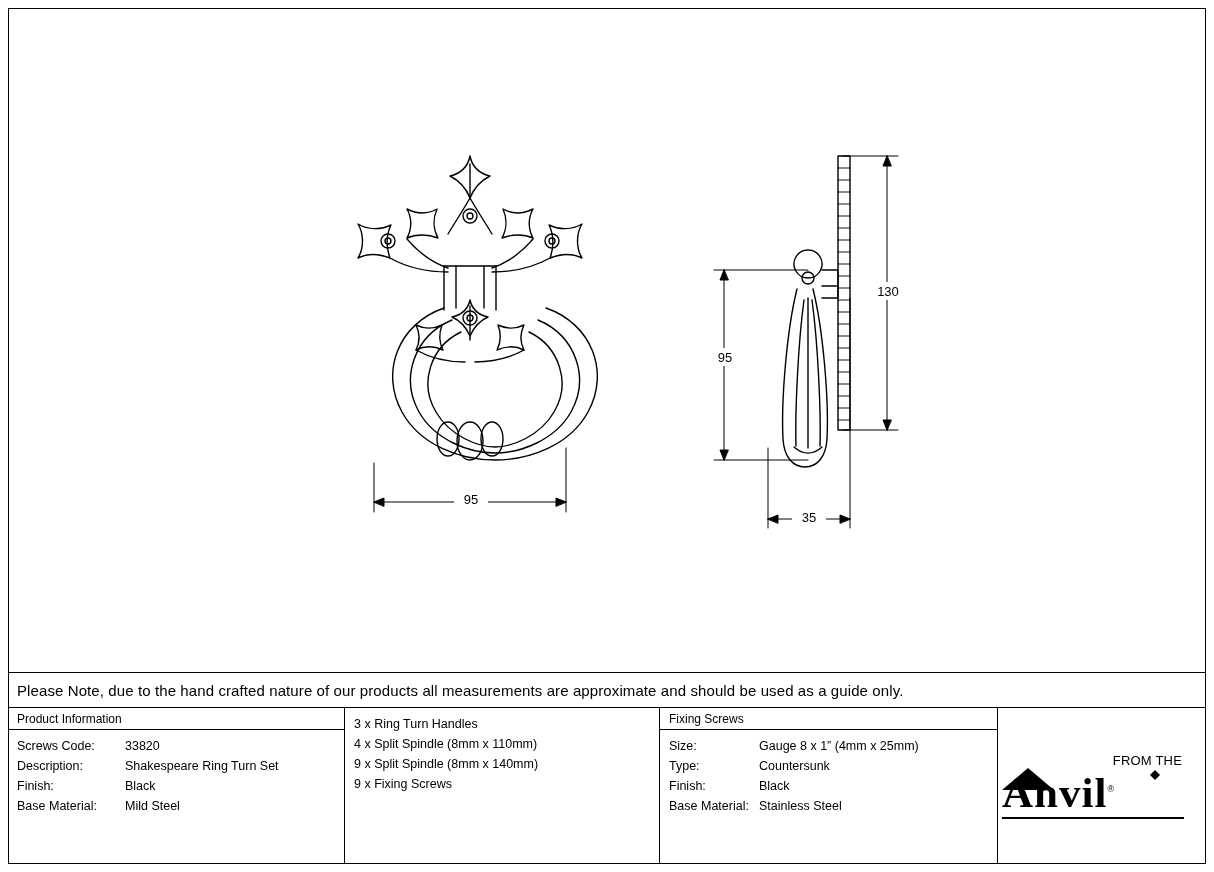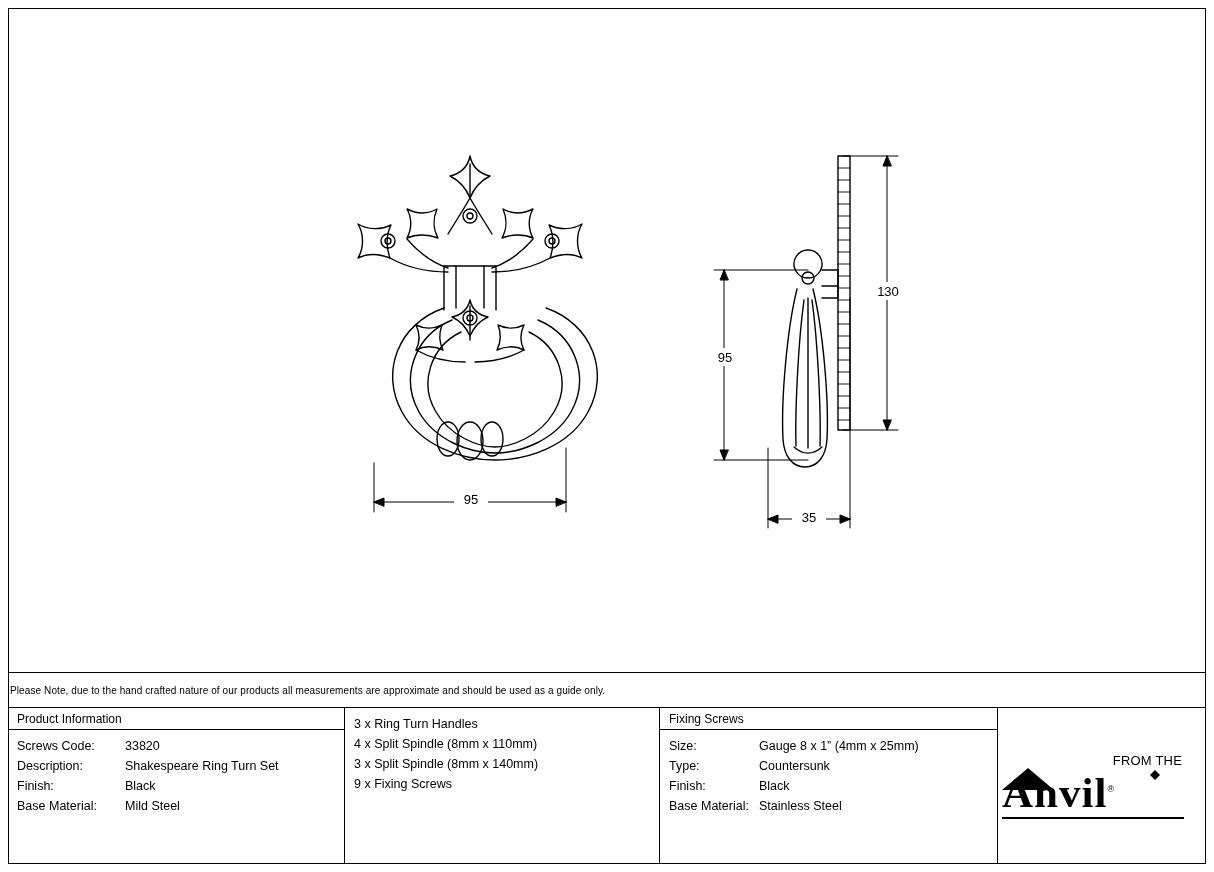--- a/index.html
+++ b/index.html
@@ -45,22 +45,22 @@
     top: 672px;
     width: 1198px;
     height: 36px;
     border-top: 1px solid #000;
     border-bottom: 1px solid #000;
     box-sizing: border-box;
     display: flex;
     align-items: center;
   }
   .note-text {
-    font-size: 10px;
-    padding-left: 2px;
+    font-size: 15px;
+    padding-left: 9px;
     letter-spacing: 0.1px;
   }
 
   
   .table {
     position: absolute;
     left: 8px;
     top: 708px;
     width: 1198px;
     height: 156px;
@@ -363,21 +363,21 @@
           <span class="k">Base Material:</span>
           <span class="v">Mild Steel</span>
         </div>
       </div>
     </div>
 
     <div class="col col-pack">
       <div class="col-body">
         <div class="list-row">3 x Ring Turn Handles</div>
         <div class="list-row">4 x Split Spindle (8mm x 110mm)</div>
-        <div class="list-row">3 x Split Spindle (8mm x 140mm)</div>
+        <div class="list-row">9 x Split Spindle (8mm x 140mm)</div>
         <div class="list-row">9 x Fixing Screws</div>
       </div>
     </div>
 
     <div class="col col-fix">
       <div class="col-head">Fixing Screws</div>
       <div class="col-body fix">
         <div class="kv fix">
           <span class="k">Size:</span>
           <span class="v">Gauge 8 x 1” (4mm x 25mm)</span>

